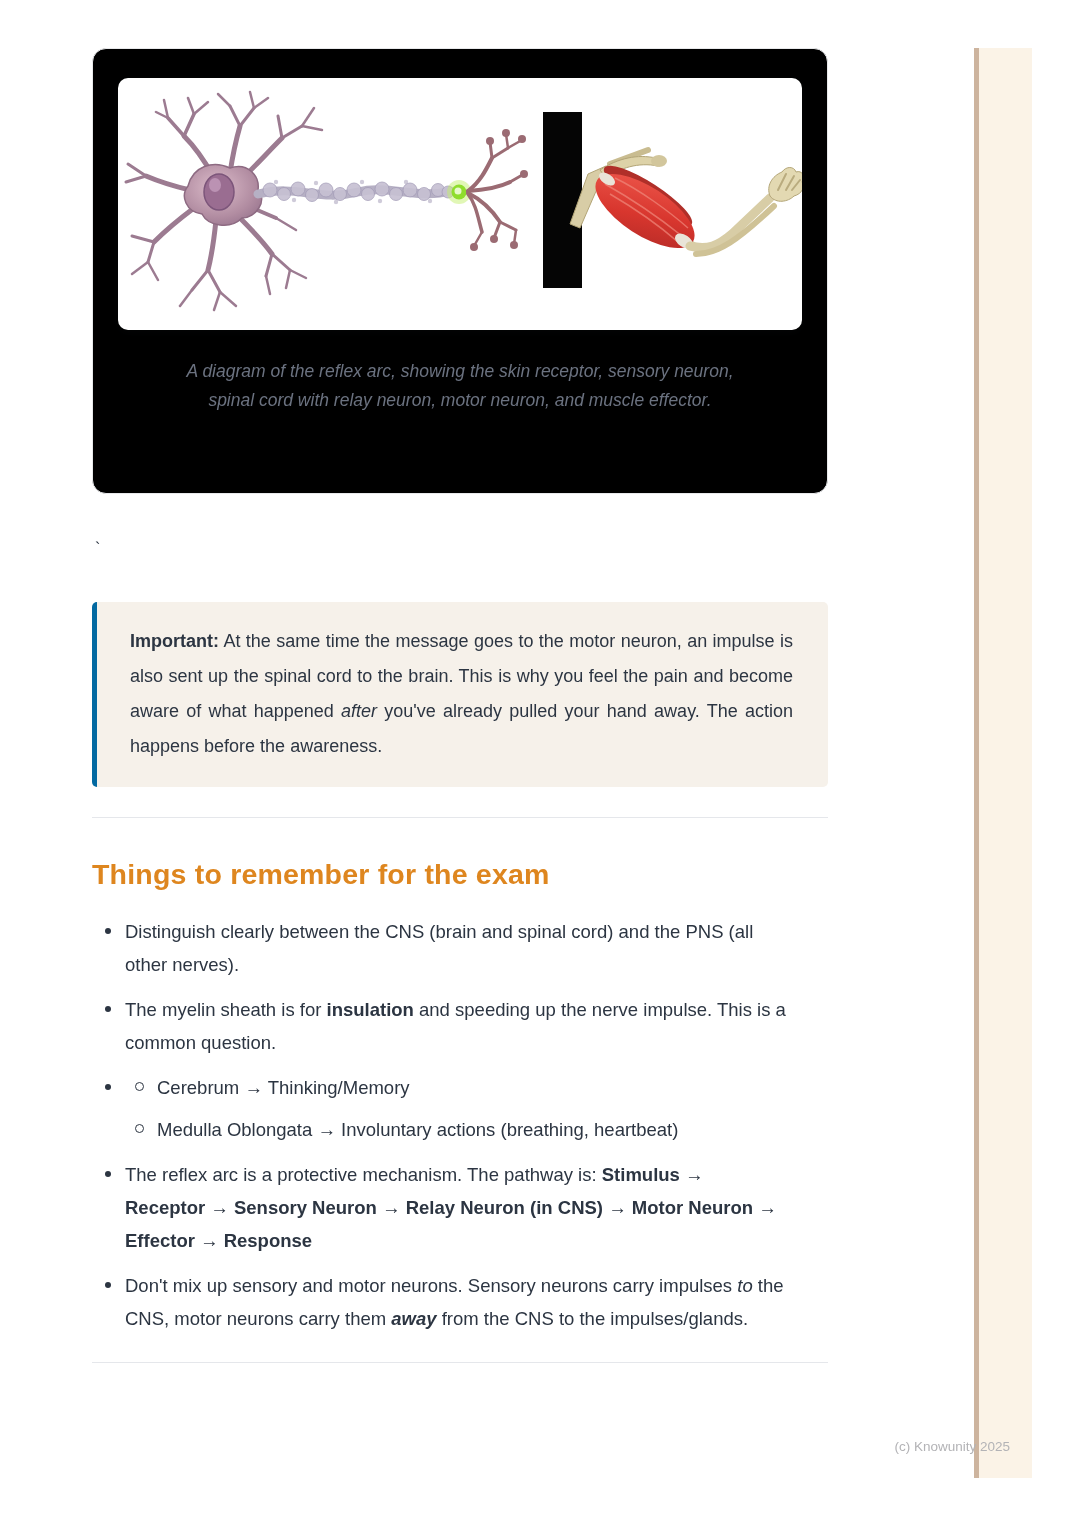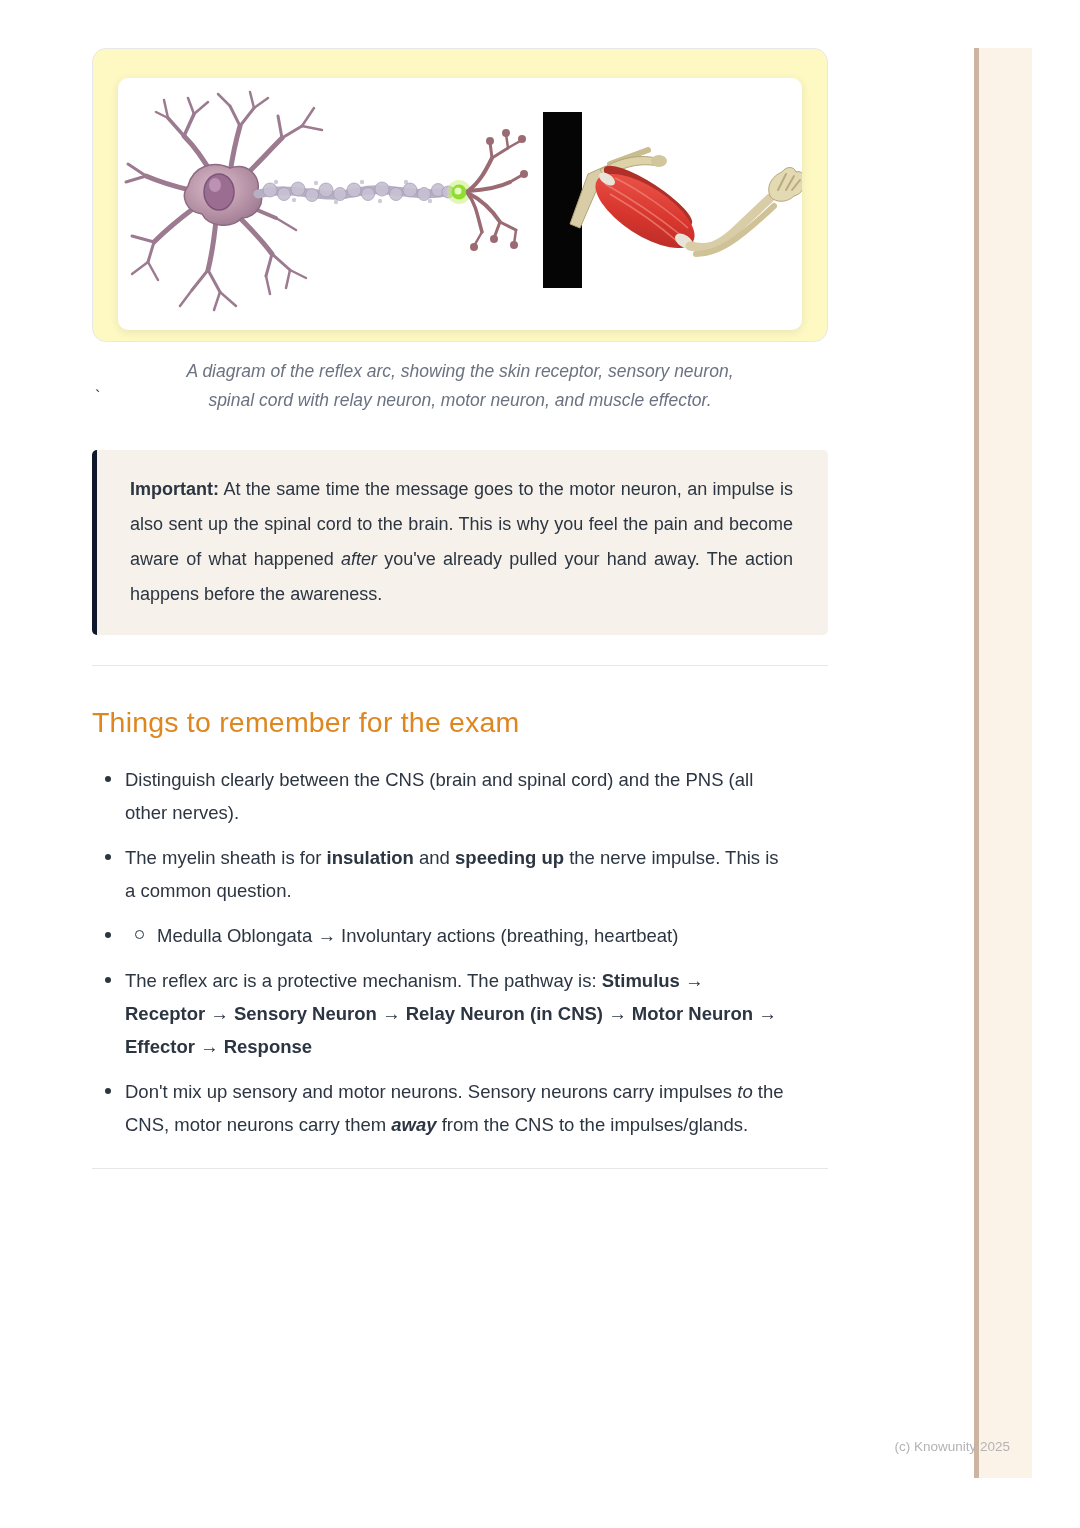--- a/index.html
+++ b/index.html
@@ -13,52 +13,52 @@
   }
   
   .stripe-line{position:absolute;left:974px;top:48px;width:5px;height:1430px;background:#cdb49e;}
   .stripe-panel{position:absolute;left:979px;top:48px;width:53px;height:1430px;background:#fbf3e7;}
   .watermark{position:absolute;top:1439px;right:70px;font-size:13.5px;color:#b3b3b6;z-index:5;}
 
   .content{position:absolute;left:92px;top:48px;width:736px;}
 
   
   .figure-card{
-    box-sizing:border-box;height:294px;
-    background:#fef9c3;border:1px solid #e7e8ea;border-radius:14px;
+    box-sizing:border-box;height:446px;
+    background:#000000;border:1px solid #e7e8ea;border-radius:14px;
     padding:29px 25px 0 25px;
   }
   .figure-image{
     width:684px;height:252px;background:#ffffff;border-radius:10px;
     box-shadow:0 2px 8px rgba(40,50,60,.10);
     overflow:hidden;
   }
   .figure-image svg{display:block;}
   .caption{
     margin:27px 10px 0 10px;text-align:center;font-style:italic;
     color:#6b7280;font-size:17.5px;line-height:29px;
   }
   .cap-line{display:block;}
 
   .stray{margin:46px 0 0 3px;height:22px;font-size:16px;color:#2c3542;}
 
   
   .callout{
     margin-top:40px;
     background:#f6f1ea;
-    border-left:5px solid #0f172a;
+    border-left:5px solid #0369a1;
     border-radius:5px;
     padding:22px 35px 23px 33px;
   }
   .callout-text{margin:0;font-size:18px;line-height:35px;text-align:justify;color:#2c3542;}
 
   .divider{border:none;border-top:1px solid #e5e7eb;margin:30px 0 0 0;}
   .divider-bottom{margin-top:27px;}
 
-  .heading{margin:40px 0 0 0;font-size:28.5px;font-weight:400;color:#de861f;letter-spacing:.2px;}
+  .heading{margin:40px 0 0 0;font-size:28.5px;font-weight:700;color:#de861f;letter-spacing:.2px;}
 
   
   .bullets{list-style:none;margin:24px 0 0 0;padding:0 40px 0 33px;font-size:18.5px;line-height:33px;}
   .bullets > li{position:relative;margin:0 0 12px 0;}
   .bullets > li::before{
     content:"";position:absolute;left:-20px;top:13px;
     width:6px;height:6px;border-radius:50%;background:#2c3542;
   }
   .sub{list-style:none;margin:8px 0 0 0;padding:0 0 0 32px;}
   .sub > li{position:relative;margin:0 0 9px 0;}
@@ -243,24 +243,27 @@
 
     <hr class="divider">
 
     <h2 class="heading">Things to remember for the exam</h2>
 
     <ul class="bullets">
       <li>
         <span><span>Distinguish clearly between the CNS (brain and spinal cord) and the PNS (all other nerves).</span></span>
       </li>
       <li>
-        <span><span>The myelin sheath is for </span><span style="font-weight: 700;">insulation</span><span> and </span><span style="font-weight: 700;">speeding up</span><span> the nerve impulse. This is a common question.</span></span>
+        <span><span>The myelin sheath is for </span><span style="font-weight: 700;">insulation</span><span> and </span><span style="font-weight: 400;">speeding up</span><span> the nerve impulse. This is a common question.</span></span>
       </li>
       <li>
         <ul class="sub">
+          <li>
+            <span>Cerebrum → Thinking/Memory</span>
+          </li>
           <li>
             <span>Medulla Oblongata → Involuntary actions (breathing, heartbeat)</span>
           </li>
         </ul>
       </li>
       <li>
         <span><span>The reflex arc is a protective mechanism. The pathway is: </span><span style="font-weight: 700;">Stimulus → Receptor → Sensory Neuron → Relay Neuron (in CNS) → Motor Neuron → Effector → Response</span></span>
       </li>
       <li>
         <span><span>Don't mix up sensory and motor neurons. Sensory neurons carry impulses </span><span style="font-style: italic;">to</span><span> the CNS, motor neurons carry them </span><span style="font-style: italic; font-weight: bold;">away</span><span> from the CNS to the impulses/glands.</span></span>

